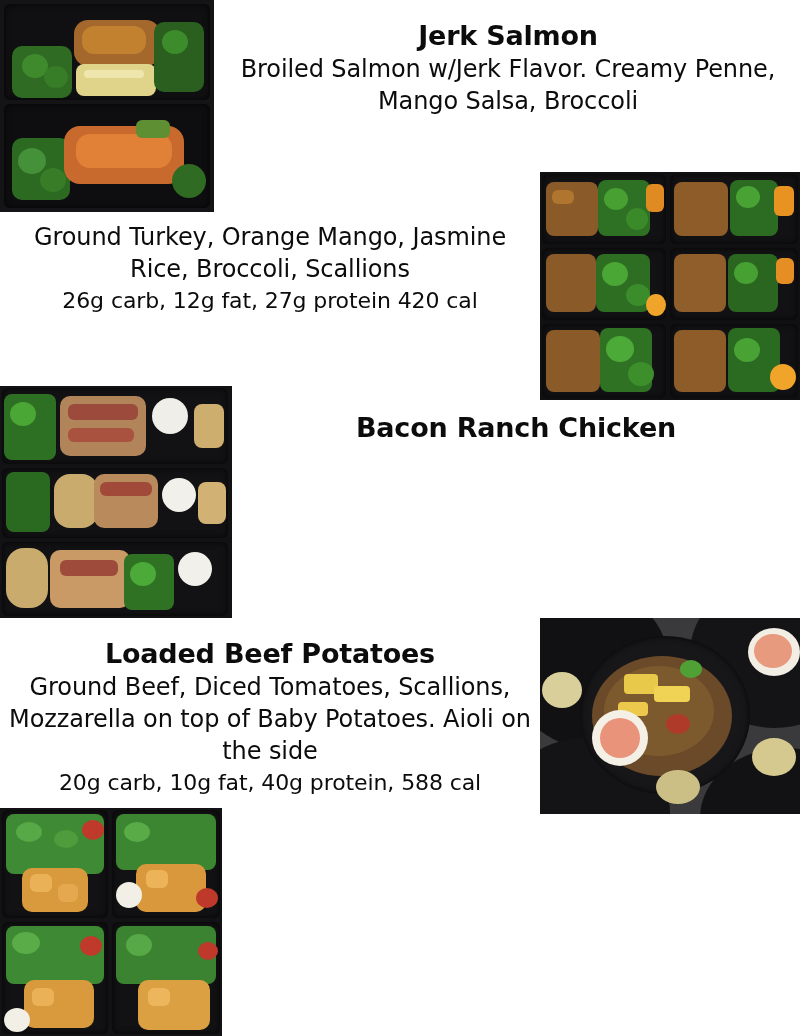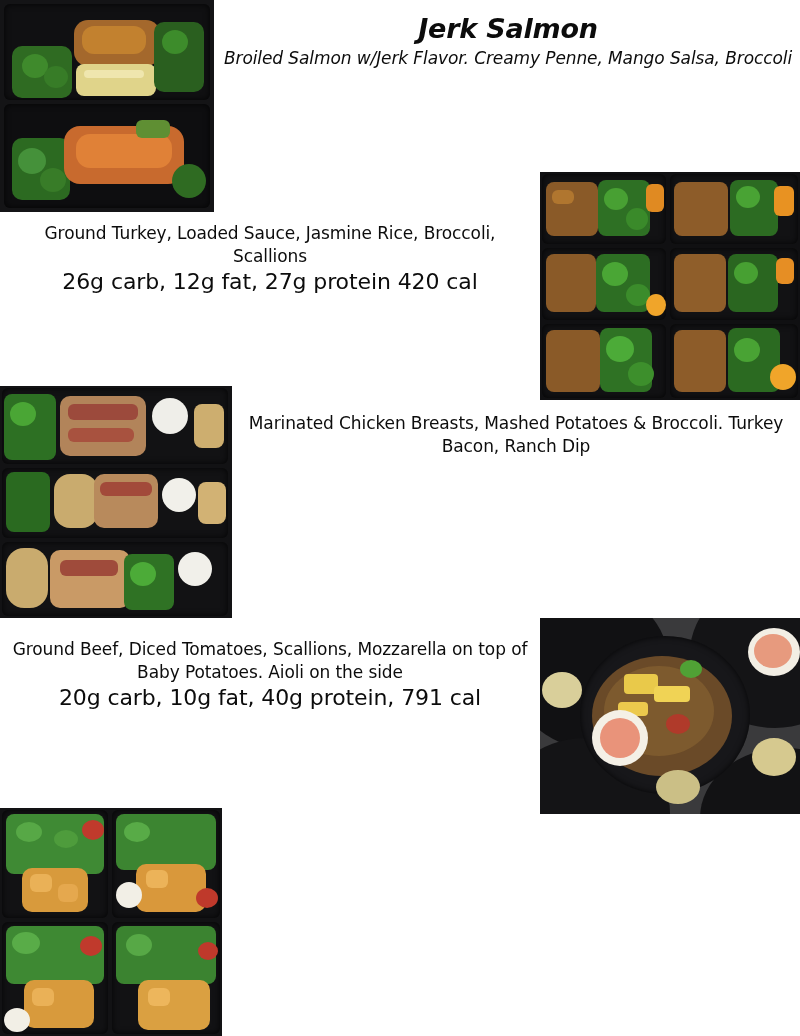--- a/index.html
+++ b/index.html
@@ -59,34 +59,34 @@
     text-align: center;
   }
   .dish-title {
     font-weight: bold;
     font-size: 27px;
     line-height: 1.22;
     margin: 0 0 1px 0;
     letter-spacing: -0.2px;
   }
   .dish-desc {
-    font-size: 17px;
+    font-size: 24px;
     line-height: 1.33;
     margin: 0;
     letter-spacing: -0.1px;
   }
   .dish-macros {
     font-size: 22px;
     line-height: 1.33;
     margin: 0;
     letter-spacing: -0.1px;
   }
 
   
-  #block-1 { left: 222px; top: 13px;  width: 572px; font-style: italic; }
+  #block-1 { left: 222px; top: 20px;  width: 572px; }
   #block-2 { left: 10px;  top: 222px; width: 520px; }
   #block-3 { left: 240px; top: 412px; width: 552px; }
   #block-4 { left: 6px;   top: 638px; width: 528px; }
   #block-5 { left: 222px; top: 852px; width: 572px; }
 
   #photo-1 { left: 0px;   top: 0px;   width: 214px; height: 212px; }
   #photo-2 { left: 540px; top: 172px; width: 260px; height: 228px; }
   #photo-3 { left: 0px;   top: 386px; width: 232px; height: 232px; }
   #photo-4 { left: 540px; top: 618px; width: 260px; height: 196px; }
   #photo-5 { left: 0px;   top: 808px; width: 222px; height: 228px; }
@@ -121,21 +121,21 @@
       </div>
     </div>
   </div>
 
   <div class="textblock" id="block-1">
     <p class="dish-title">Jerk Salmon</p>
     <p class="dish-desc">Broiled Salmon w/Jerk Flavor. Creamy Penne, Mango Salsa, Broccoli</p>
   </div>
 
   <div class="textblock" id="block-2">
-    <p class="dish-desc">Ground Turkey, Loaded Sauce, Jasmine Rice, Broccoli, Scallions</p>
+    <p class="dish-desc">Ground Turkey, Orange Mango, Jasmine Rice, Broccoli, Scallions</p>
     <p class="dish-macros">26g carb, 12g fat, 27g protein 420 cal</p>
   </div>
 
   <div class="photo" id="photo-2">
     <div class="ph-inner">
       <div class="tray-bg" style="background:#101012;"></div>
 
       <div class="tray" style="left:2px;top:2px;width:124px;height:70px;">
         <div class="blob" style="left:4px;top:8px;width:52px;height:54px;background:#8a5a28;border-radius:8px;"></div>
         <div class="blob" style="left:10px;top:16px;width:22px;height:14px;background:#b0762f;border-radius:6px;"></div>
@@ -203,26 +203,27 @@
         <div class="blob" style="left:48px;top:8px;width:80px;height:58px;background:#c99a66;border-radius:10px;"></div>
         <div class="blob" style="left:58px;top:18px;width:58px;height:16px;background:#9f4b3b;border-radius:6px;"></div>
         <div class="blob" style="left:122px;top:12px;width:50px;height:56px;background:#2f7224;border-radius:8px;"></div>
         <div class="blob" style="left:128px;top:20px;width:26px;height:24px;background:#4cab38;"></div>
         <div class="blob" style="left:176px;top:10px;width:34px;height:34px;background:#f1f0ea;border-radius:50%;"></div>
       </div>
     </div>
   </div>
 
   <div class="textblock" id="block-3">
-    <p class="dish-desc">Marinated Chicken Breasts, Mashed Potatoes &amp; Broccoli. Turkey Bacon, Ranch Dip</p>
+    <p class="dish-title">Bacon Ranch Chicken</p>
   </div>
 
   <div class="textblock" id="block-4">
+    <p class="dish-title">Loaded Beef Potatoes</p>
     <p class="dish-desc">Ground Beef, Diced Tomatoes, Scallions, Mozzarella on top of Baby Potatoes. Aioli on the side</p>
-    <p class="dish-macros">20g carb, 10g fat, 40g protein, 791 cal</p>
+    <p class="dish-macros">20g carb, 10g fat, 40g protein, 588 cal</p>
   </div>
 
   <div class="photo" id="photo-4">
     <div class="ph-inner">
       <div class="tray-bg" style="background:#3a3a3c;"></div>
       <div class="blob" style="left:-30px;top:-30px;width:160px;height:160px;background:#111113;border-radius:50%;"></div>
       <div class="blob" style="left:150px;top:-40px;width:170px;height:150px;background:#141416;border-radius:50%;"></div>
       <div class="blob" style="left:-40px;top:120px;width:170px;height:150px;background:#141416;border-radius:50%;"></div>
       <div class="blob" style="left:160px;top:130px;width:170px;height:140px;background:#121214;border-radius:50%;"></div>
       <div class="tray" style="left:40px;top:18px;width:170px;height:158px;border-radius:50%;background:#17171a;">

